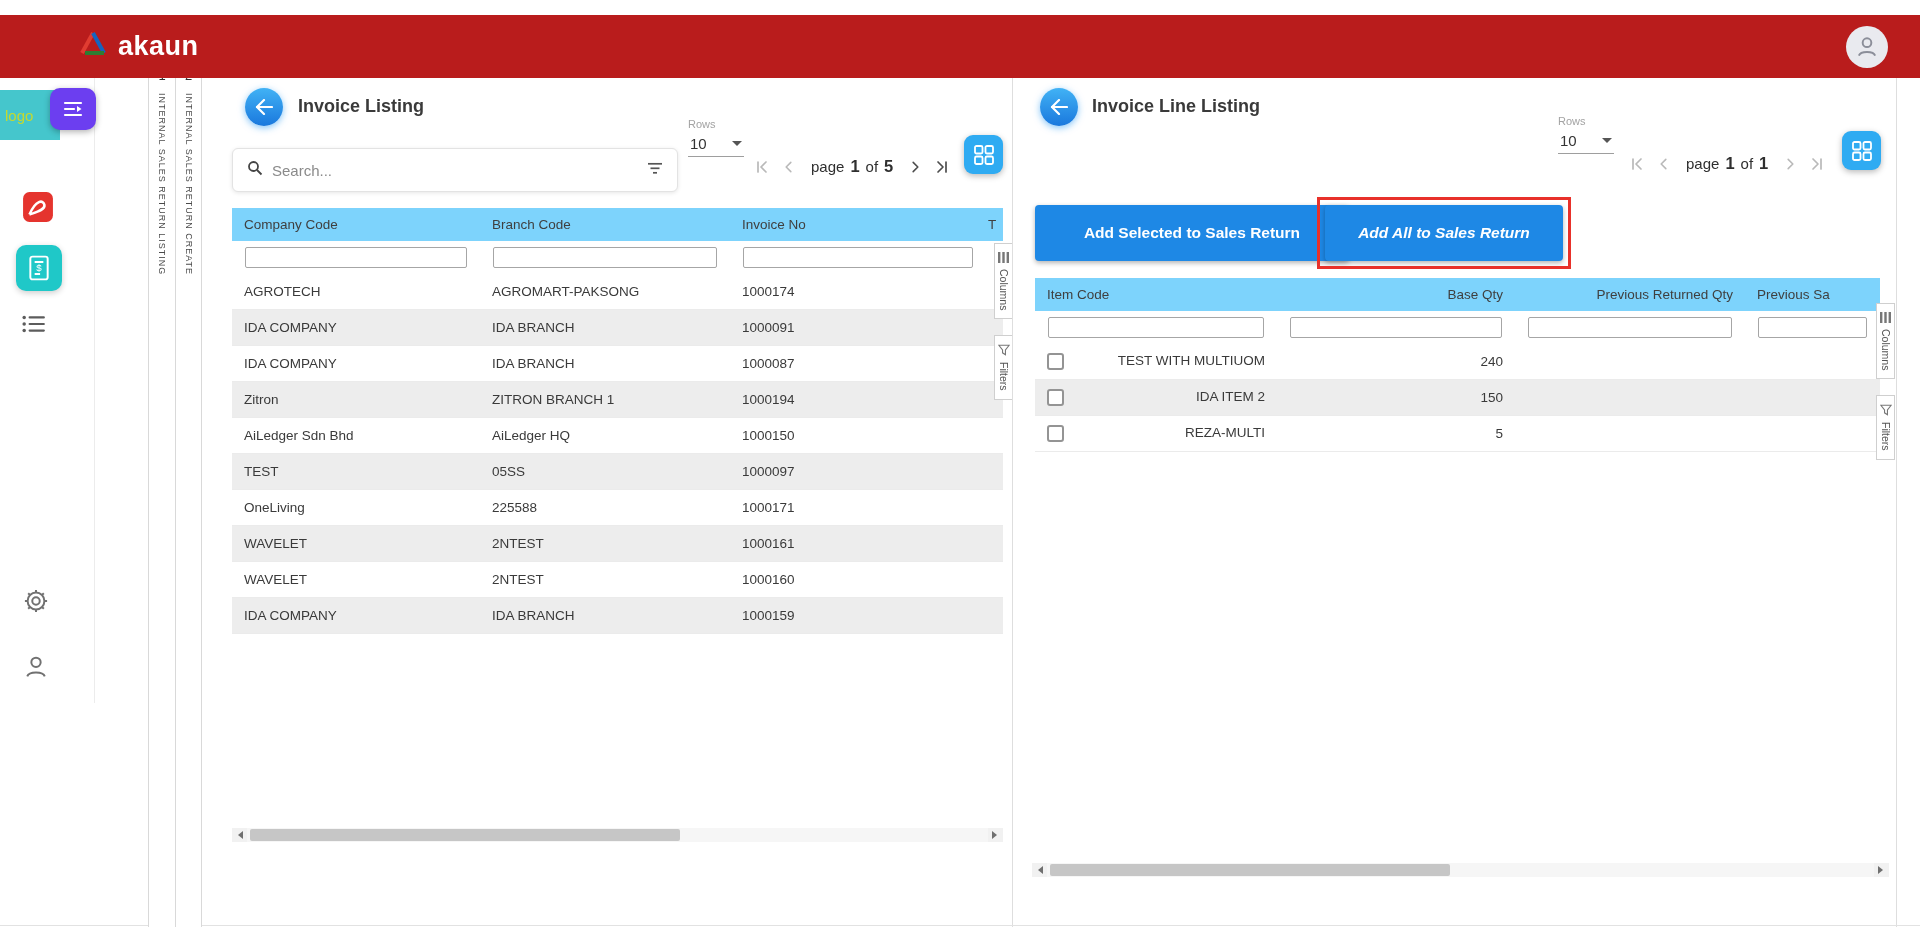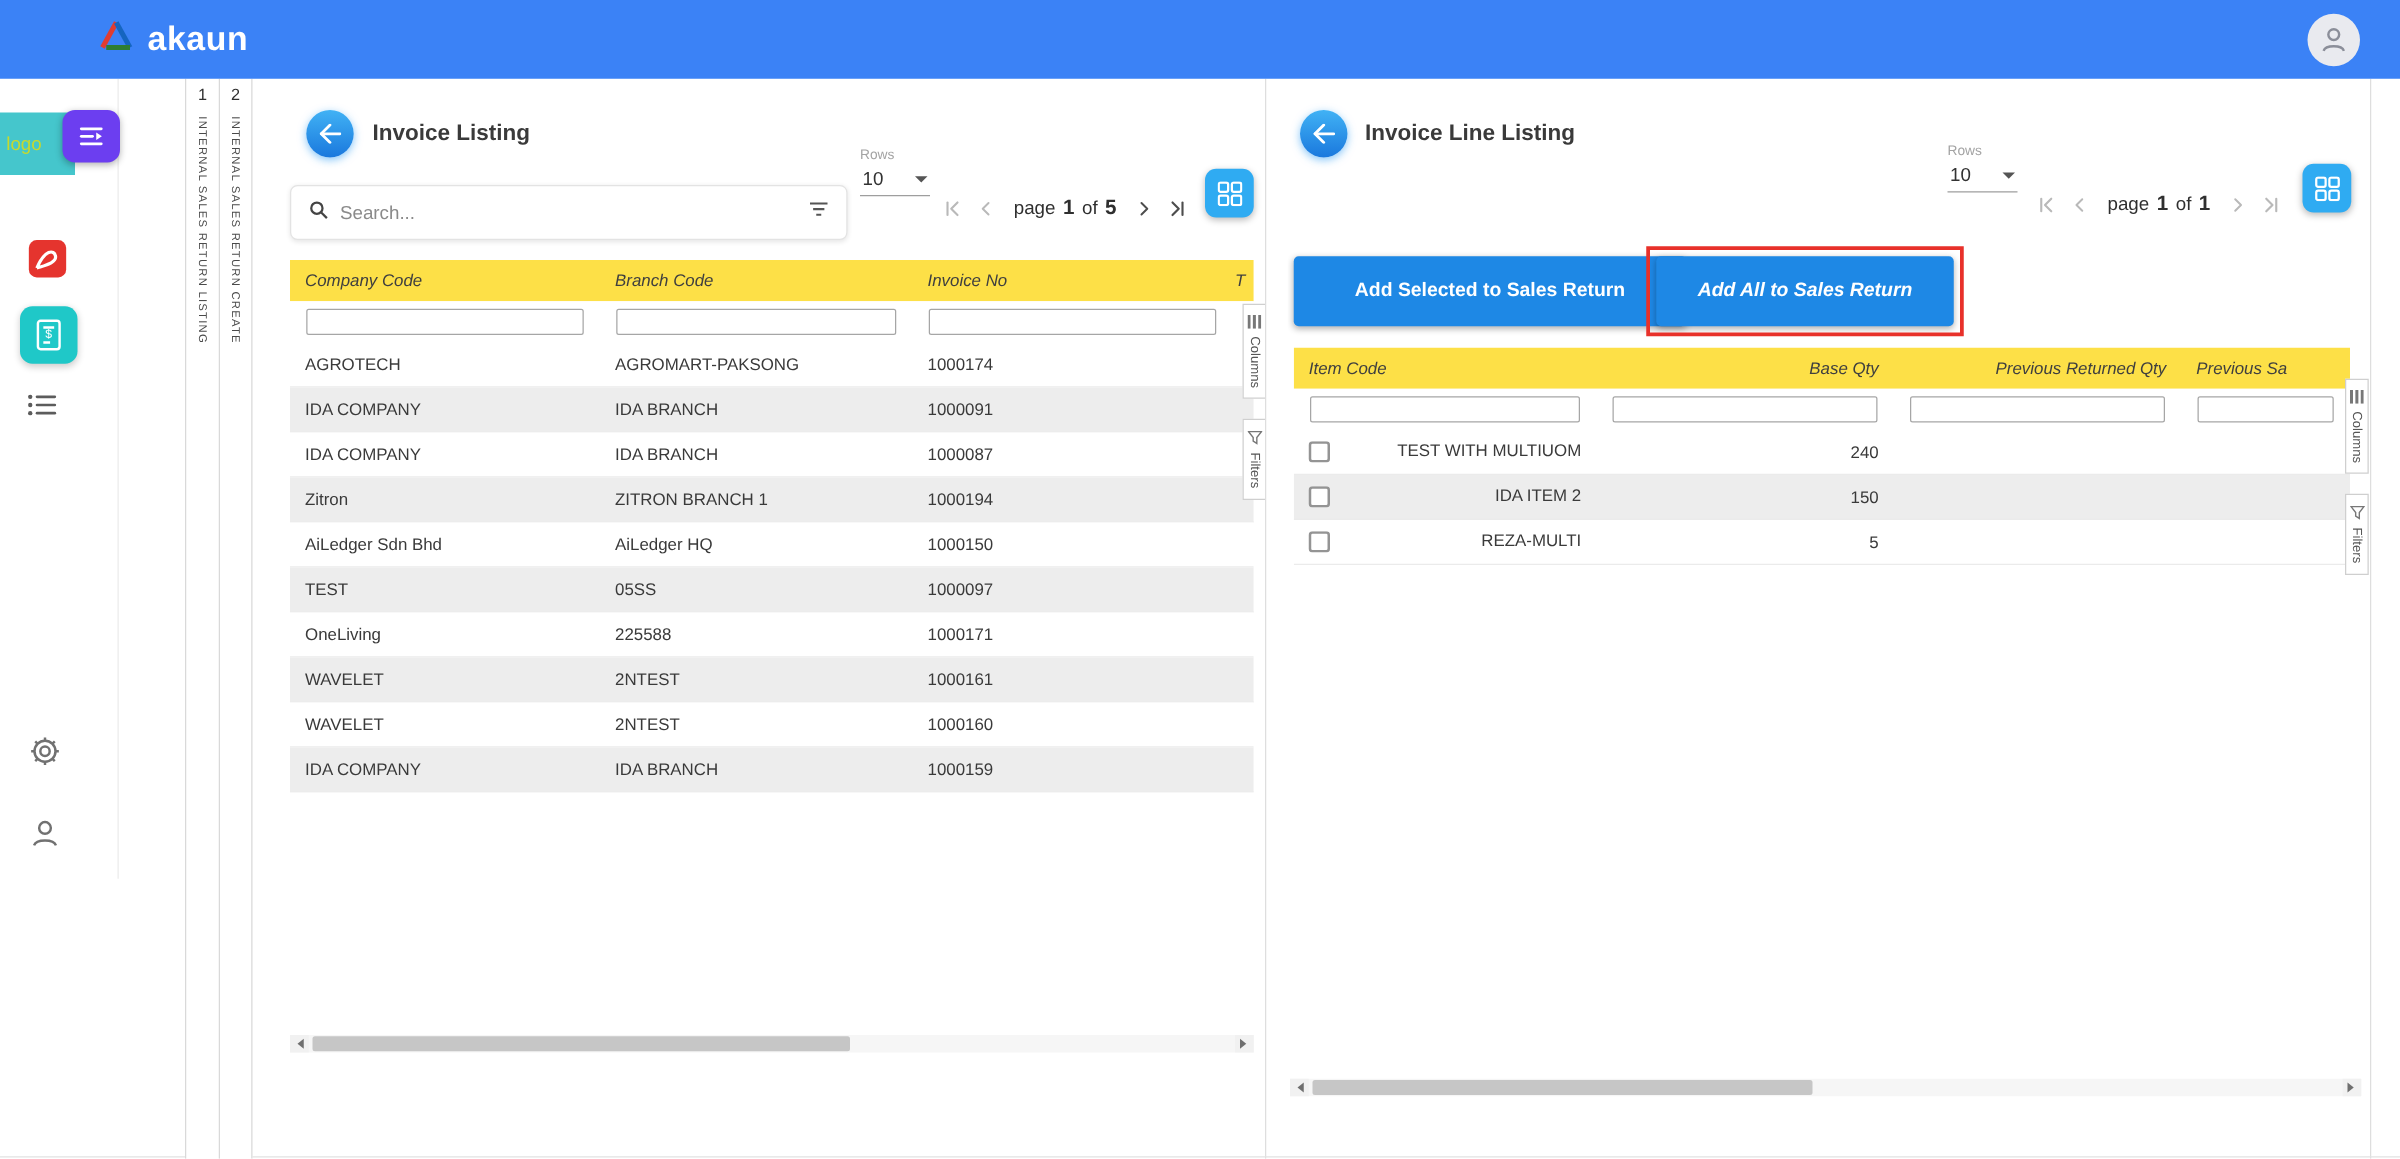--- a/index.html
+++ b/index.html
@@ -1,21 +1,21 @@
 <!DOCTYPE html>
 <html><head>
 <meta charset="utf-8">
 <style>
   * { margin:0; padding:0; box-sizing:border-box; }
   html,body { width:1920px; height:927px; font-family:"Liberation Sans",sans-serif; background:#fff; overflow:hidden; }
   body { position:relative; }
   [data-interactable="true"] { cursor:pointer; }
 
   
-  .topbar { position:absolute; top:0; left:0; width:1920px; height:63px; background:#3b82f6;
+  .topbar { position:absolute; top:15px; left:0; width:1920px; height:63px; background:#b91c1c;
             display:flex; align-items:center; justify-content:space-between; padding:0 32px 0 78px; z-index:20; }
   .brand { display:flex; align-items:center; gap:10px; color:#fff; font-size:27px; font-weight:bold; letter-spacing:.5px; }
   .avatar { width:42px; height:42px; border-radius:50%; background:#e9eaef; display:flex; align-items:center; justify-content:center; }
 
   
   .sidebar { position:absolute; top:63px; left:0; width:95px; height:640px; background:#fff; border-right:1px solid #ececec; z-index:10; }
   .logo-box { position:absolute; top:27px; left:0; width:60px; height:50px; background:#45c6cc; color:#c6d92e;
               font-size:15px; display:flex; align-items:center; padding-left:5px; overflow:hidden; }
   .menu-btn { position:absolute; top:25px; left:50px; width:46px; height:42px; background:#6c3ef0; border-radius:10px;
               display:flex; align-items:center; justify-content:center; box-shadow:0 2px 6px rgba(0,0,0,.3); }
@@ -70,21 +70,21 @@
   
   .action-btn { position:absolute; height:56px; background:#1e88e5; color:#fff; font-weight:bold; font-size:15.5px;
                 border:none; border-radius:4px; box-shadow:0 2px 5px rgba(0,0,0,.3); font-family:inherit; }
   .btn-add-selected { left:5px; top:142px; width:314px; }
   .btn-add-all { left:295px; top:142px; width:238px;font-style:italic; }
   .annotation { position:absolute; left:287px; top:134px; width:254px; height:72px; border:3px solid #e8312a;
                 pointer-events:none; z-index:6; }
 
   
   .grid-table { position:absolute; overflow:hidden; }
-  .thead { display:flex; background:#fde047; height:33px; align-items:center;font-style:italic; }
+  .thead { display:flex; background:#7dd3fc; height:33px; align-items:center; }
   .th { font-size:13.5px; color:#3f3f3f; padding:0 12px; white-space:nowrap; overflow:hidden; }
   .filter-row { display:flex; height:33px; align-items:center; background:#fff; }
   .filter-cell { padding:0 13px; }
   .filter-cell input { height:21px; border:1px solid #a6a6a6; border-radius:2px; outline:none; padding:0 4px;
                        font-size:12px; width:100%; font-family:inherit; }
   .tr { display:flex; height:36px; align-items:center; border-bottom:1px solid #ebebeb; background:#fff; }
   .tr.alt { background:#ededed; }
   .td { font-size:13.5px; color:#3a3a3a; padding:0 12px; white-space:nowrap; overflow:hidden; }
 
   .c1{width:248px;} .c2{width:250px;} .c3{width:256px;} .c4{width:17px; padding:0 2px;}

